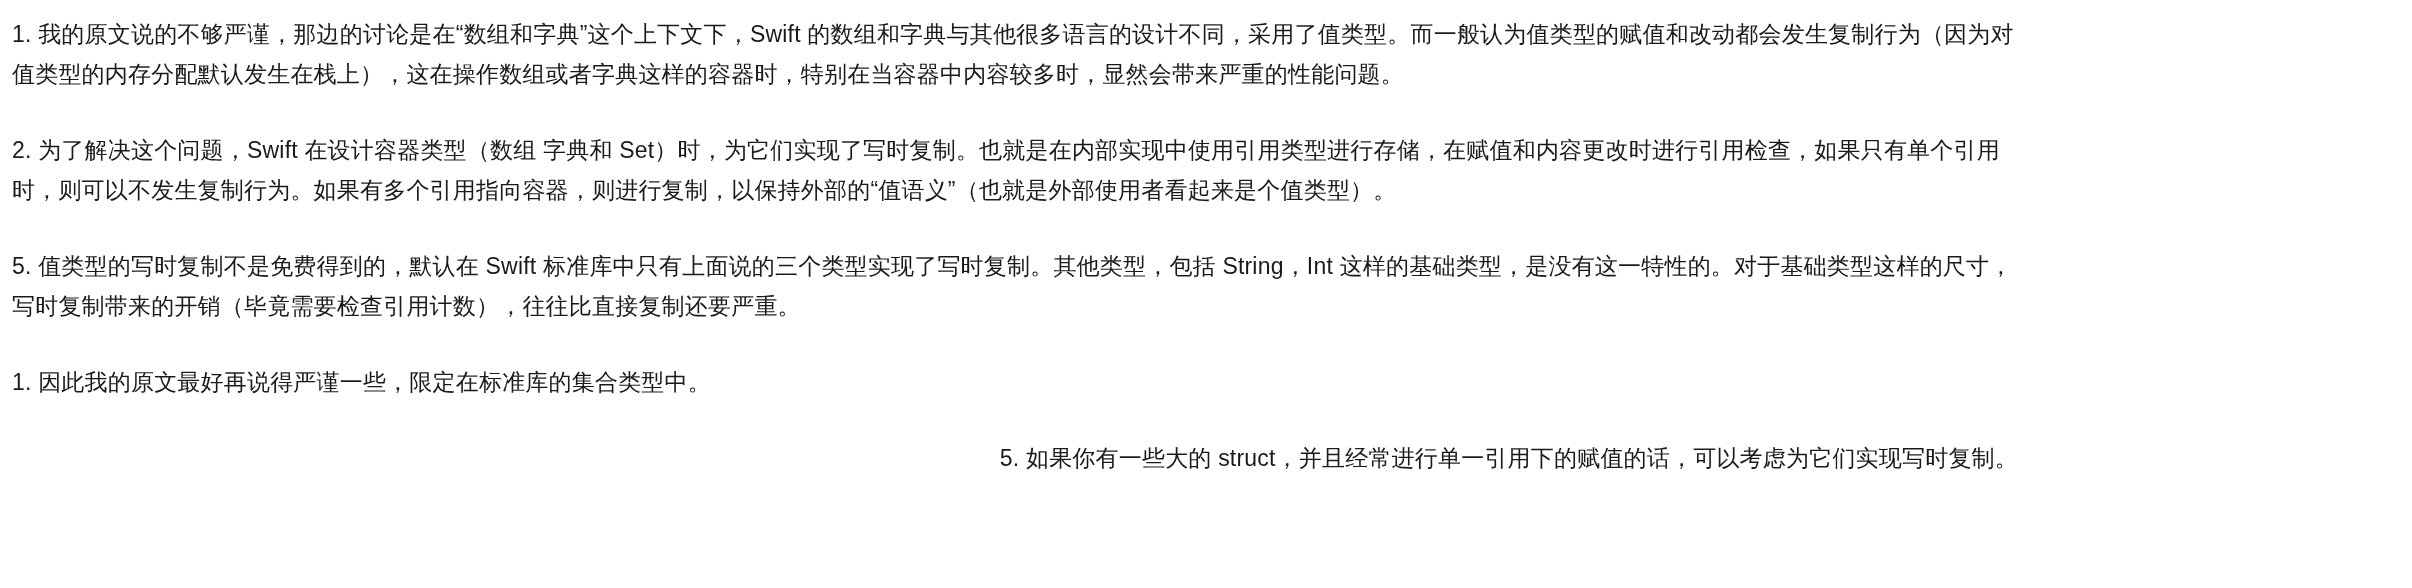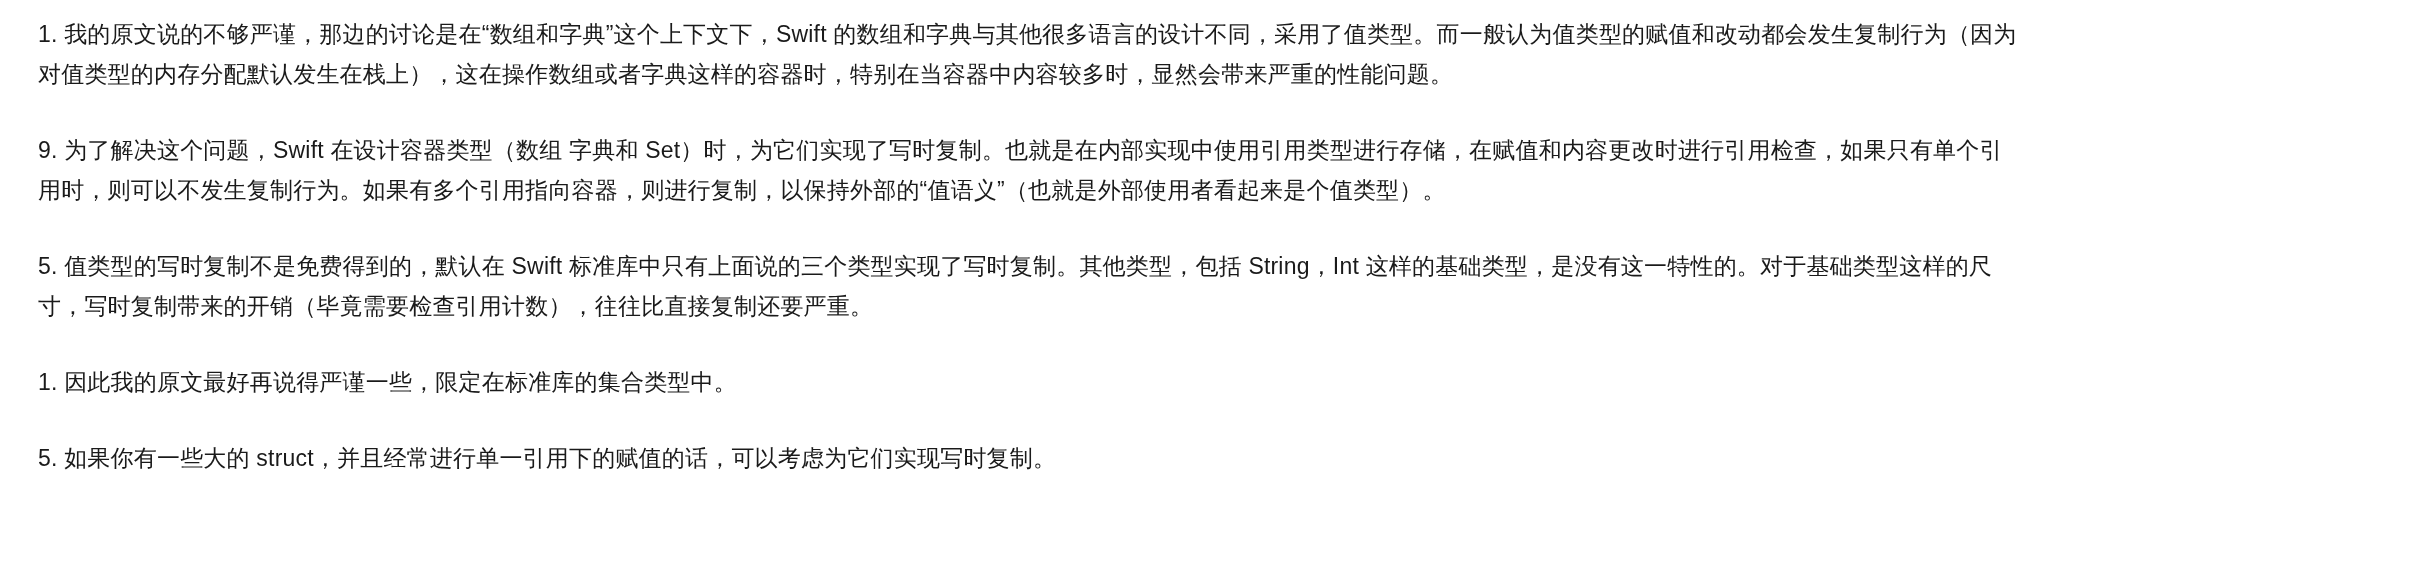--- a/index.html
+++ b/index.html
@@ -8,38 +8,39 @@
     background: #ffffff;
   }
   body {
     width: 2412px;
     height: 588px;
     font-family: "Liberation Sans", "DejaVu Sans", sans-serif;
     color: #1a1a1a;
     overflow: hidden;
   }
   .doc {
-    padding: 14px 22px 0 38px;
+    padding: 14px 22px 0 12px;
     box-sizing: border-box;
     width: 2040px;
   }
   .para {
     font-size: 23px;
     line-height: 40px;
     letter-spacing: 0.2px;
     margin: 0 0 36px 0;
     text-align: left;
     word-break: break-word;
   }
   .para:last-child {
     margin-bottom: 0;
+    text-align: right;
   }
 </style>
 </head>
 <body>
 
 <div class="doc">
   <p class="para">1. 我的原文说的不够严谨，那边的讨论是在“数组和字典”这个上下文下，Swift 的数组和字典与其他很多语言的设计不同，采用了值类型。而一般认为值类型的赋值和改动都会发生复制行为（因为对值类型的内存分配默认发生在栈上），这在操作数组或者字典这样的容器时，特别在当容器中内容较多时，显然会带来严重的性能问题。</p>
-  <p class="para">9. 为了解决这个问题，Swift 在设计容器类型（数组 字典和 Set）时，为它们实现了写时复制。也就是在内部实现中使用引用类型进行存储，在赋值和内容更改时进行引用检查，如果只有单个引用时，则可以不发生复制行为。如果有多个引用指向容器，则进行复制，以保持外部的“值语义”（也就是外部使用者看起来是个值类型）。</p>
+  <p class="para">2. 为了解决这个问题，Swift 在设计容器类型（数组 字典和 Set）时，为它们实现了写时复制。也就是在内部实现中使用引用类型进行存储，在赋值和内容更改时进行引用检查，如果只有单个引用时，则可以不发生复制行为。如果有多个引用指向容器，则进行复制，以保持外部的“值语义”（也就是外部使用者看起来是个值类型）。</p>
   <p class="para">5. 值类型的写时复制不是免费得到的，默认在 Swift 标准库中只有上面说的三个类型实现了写时复制。其他类型，包括 String，Int 这样的基础类型，是没有这一特性的。对于基础类型这样的尺寸，写时复制带来的开销（毕竟需要检查引用计数），往往比直接复制还要严重。</p>
   <p class="para">1. 因此我的原文最好再说得严谨一些，限定在标准库的集合类型中。</p>
   <p class="para">5. 如果你有一些大的 struct，并且经常进行单一引用下的赋值的话，可以考虑为它们实现写时复制。</p>
 </div>
 
 </body></html>

